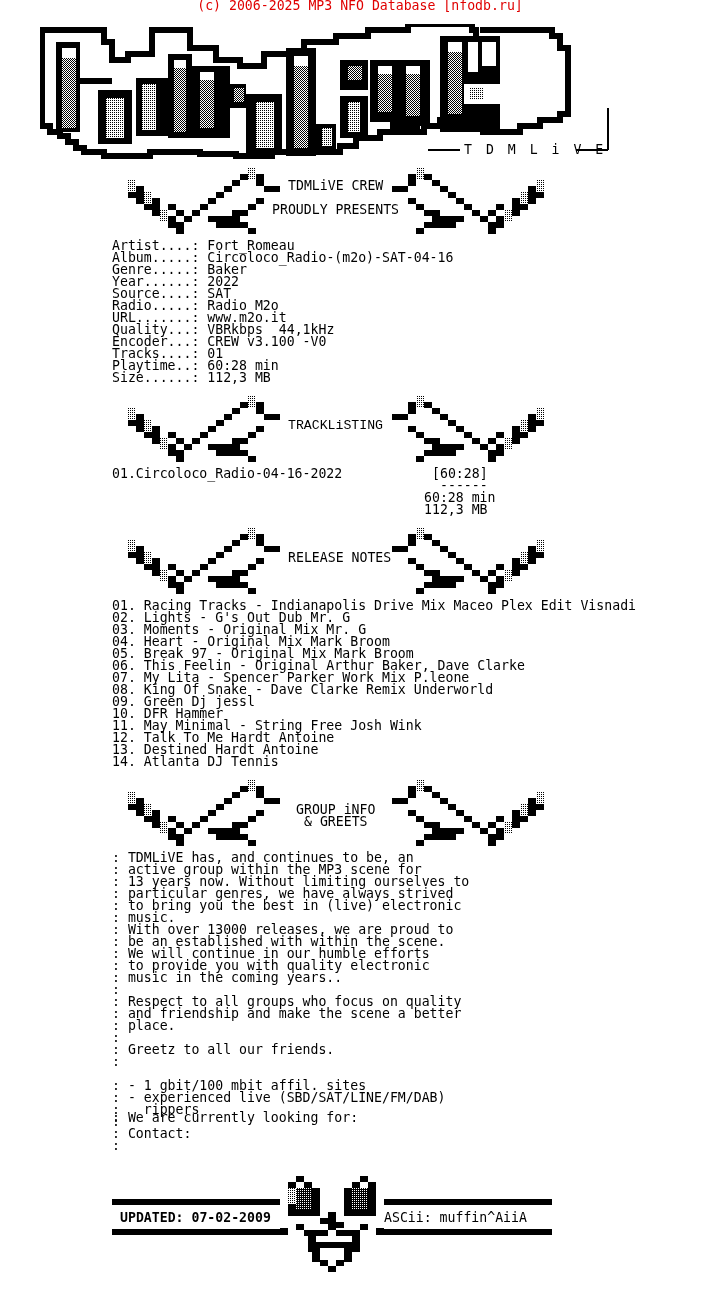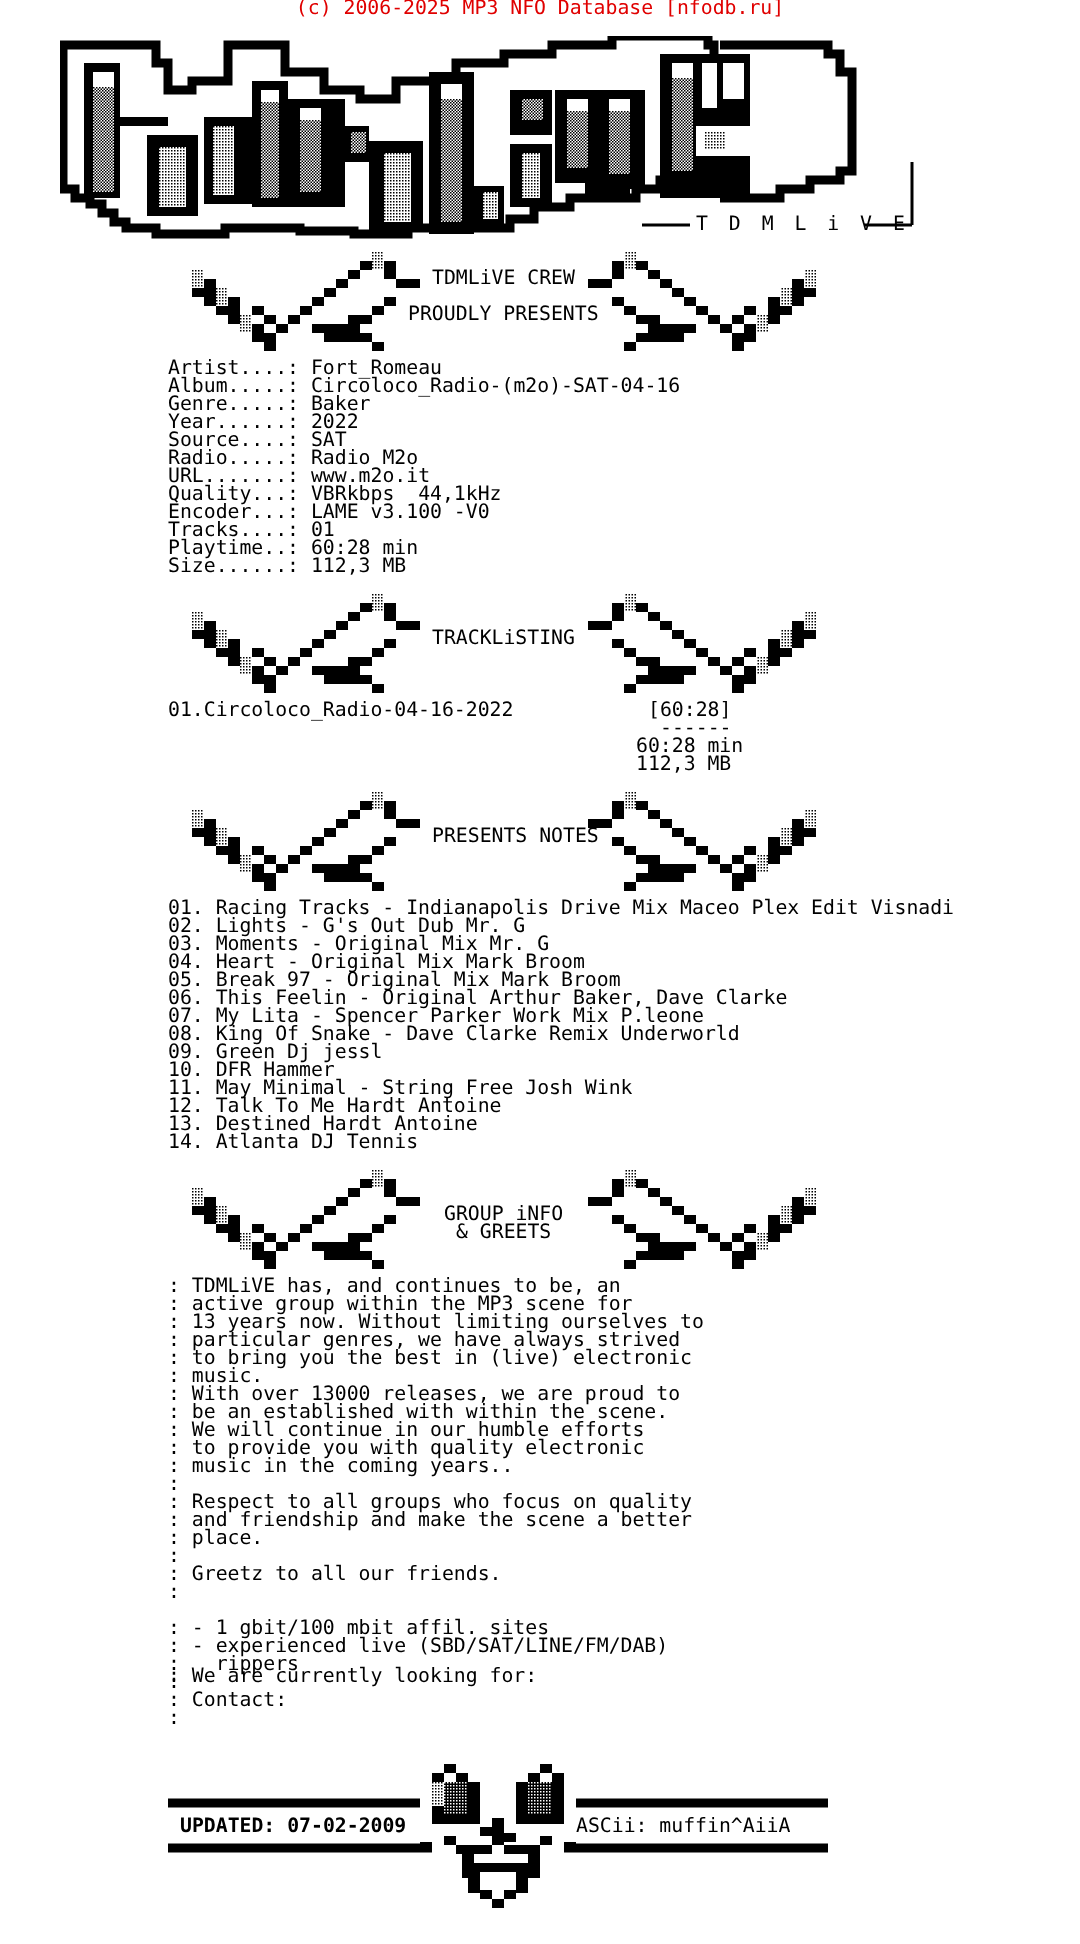--- a/index.html
+++ b/index.html
@@ -152,50 +152,50 @@
 
 <div>
   <div class="line" style="left:112px;top:240px;"><span>Artist....:</span> <span>Fort_Romeau</span></div>
   <div class="line" style="left:112px;top:252px;"><span>Album.....:</span> <span>Circoloco_Radio-(m2o)-SAT-04-16</span></div>
   <div class="line" style="left:112px;top:264px;"><span>Genre.....:</span> <span>Baker</span></div>
   <div class="line" style="left:112px;top:276px;"><span>Year......:</span> <span>2022</span></div>
   <div class="line" style="left:112px;top:288px;"><span>Source....:</span> <span>SAT</span></div>
   <div class="line" style="left:112px;top:300px;"><span>Radio.....:</span> <span>Radio M2o</span></div>
   <div class="line" style="left:112px;top:312px;"><span>URL.......:</span> <span>www.m2o.it</span></div>
   <div class="line" style="left:112px;top:324px;"><span>Quality...:</span> <span>VBRkbps  44,1kHz</span></div>
-  <div class="line" style="left:112px;top:336px;"><span>Encoder...:</span> <span>LAME v3.100 -V0</span></div>
+  <div class="line" style="left:112px;top:336px;"><span>Encoder...:</span> <span>CREW v3.100 -V0</span></div>
   <div class="line" style="left:112px;top:348px;"><span>Tracks....:</span> <span>01</span></div>
   <div class="line" style="left:112px;top:360px;"><span>Playtime..:</span> <span>60:28 min</span></div>
   <div class="line" style="left:112px;top:372px;"><span>Size......:</span> <span>112,3 MB</span></div>
 </div>
 
 <svg class="art" style="left:128px;top:396px" width="152" height="66">
     <use href="#wing"></use>
   </svg>
 <svg class="art" style="left:392px;top:396px" width="152" height="66">
     <g transform="translate(152,0) scale(-1,1)">
       <use href="#wing"></use>
     </g>
   </svg>
-<div class="line" style="left:288px;top:420px;">TRACKLiSTING</div>
+<div class="line" style="left:288px;top:420px;font-family:Liberation Mono, monospace;">TRACKLiSTING</div>
 <div class="line" style="left:112px;top:468px;">01.Circoloco_Radio-04-16-2022</div>
 <div class="line" style="left:432px;top:468px;">[60:28]</div>
 <div class="line" style="left:440px;top:480px;">------</div>
 <div class="line" style="left:424px;top:492px;">60:28 min</div>
 <div class="line" style="left:424px;top:504px;">112,3 MB</div>
 
 <svg class="art" style="left:128px;top:528px" width="152" height="66">
     <use href="#wing"></use>
   </svg>
 <svg class="art" style="left:392px;top:528px" width="152" height="66">
     <g transform="translate(152,0) scale(-1,1)">
       <use href="#wing"></use>
     </g>
   </svg>
-<div class="line" style="left:288px;top:552px;">PRESENTS NOTES</div>
+<div class="line" style="left:288px;top:552px;">RELEASE NOTES</div>
 <div>
   <div class="line" style="left:112px;top:600px;">01. Racing Tracks - Indianapolis Drive Mix Maceo Plex Edit Visnadi</div>
   <div class="line" style="left:112px;top:612px;">02. Lights - G's Out Dub Mr. G</div>
   <div class="line" style="left:112px;top:624px;">03. Moments - Original Mix Mr. G</div>
   <div class="line" style="left:112px;top:636px;">04. Heart - Original Mix Mark Broom</div>
   <div class="line" style="left:112px;top:648px;">05. Break 97 - Original Mix Mark Broom</div>
   <div class="line" style="left:112px;top:660px;">06. This Feelin - Original Arthur Baker, Dave Clarke</div>
   <div class="line" style="left:112px;top:672px;">07. My Lita - Spencer Parker Work Mix P.leone</div>
   <div class="line" style="left:112px;top:684px;">08. King Of Snake - Dave Clarke Remix Underworld</div>
   <div class="line" style="left:112px;top:696px;">09. Green Dj jessl</div>

